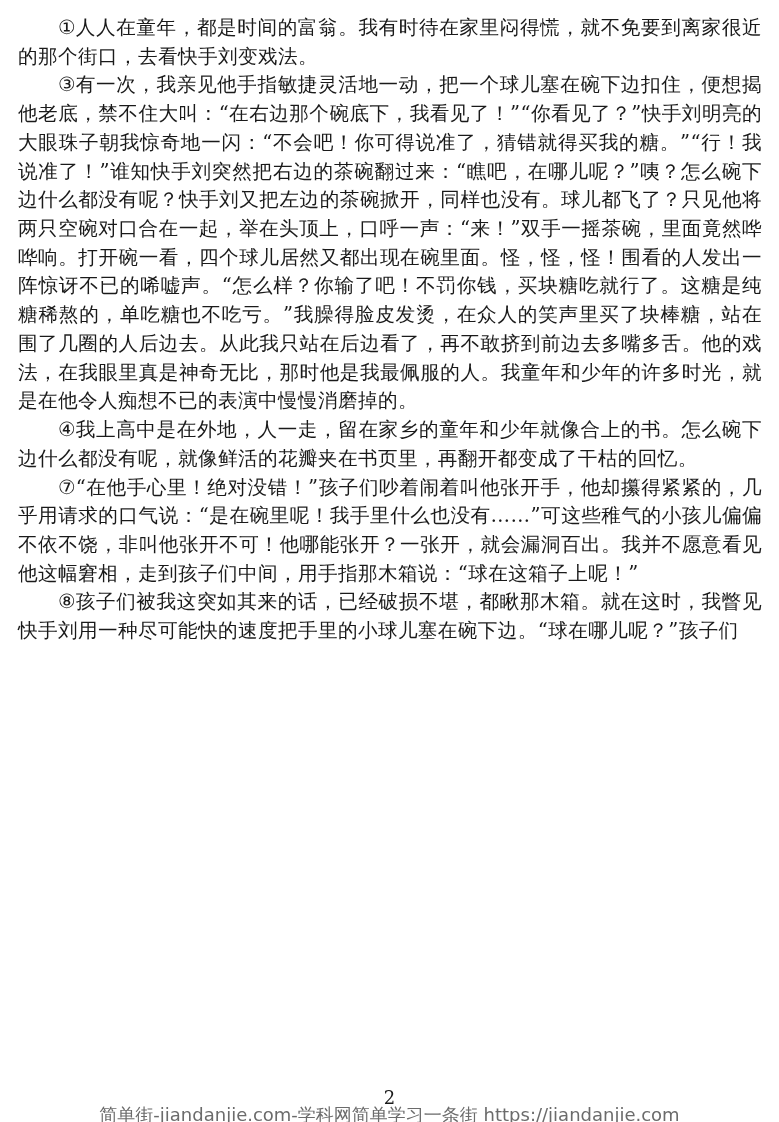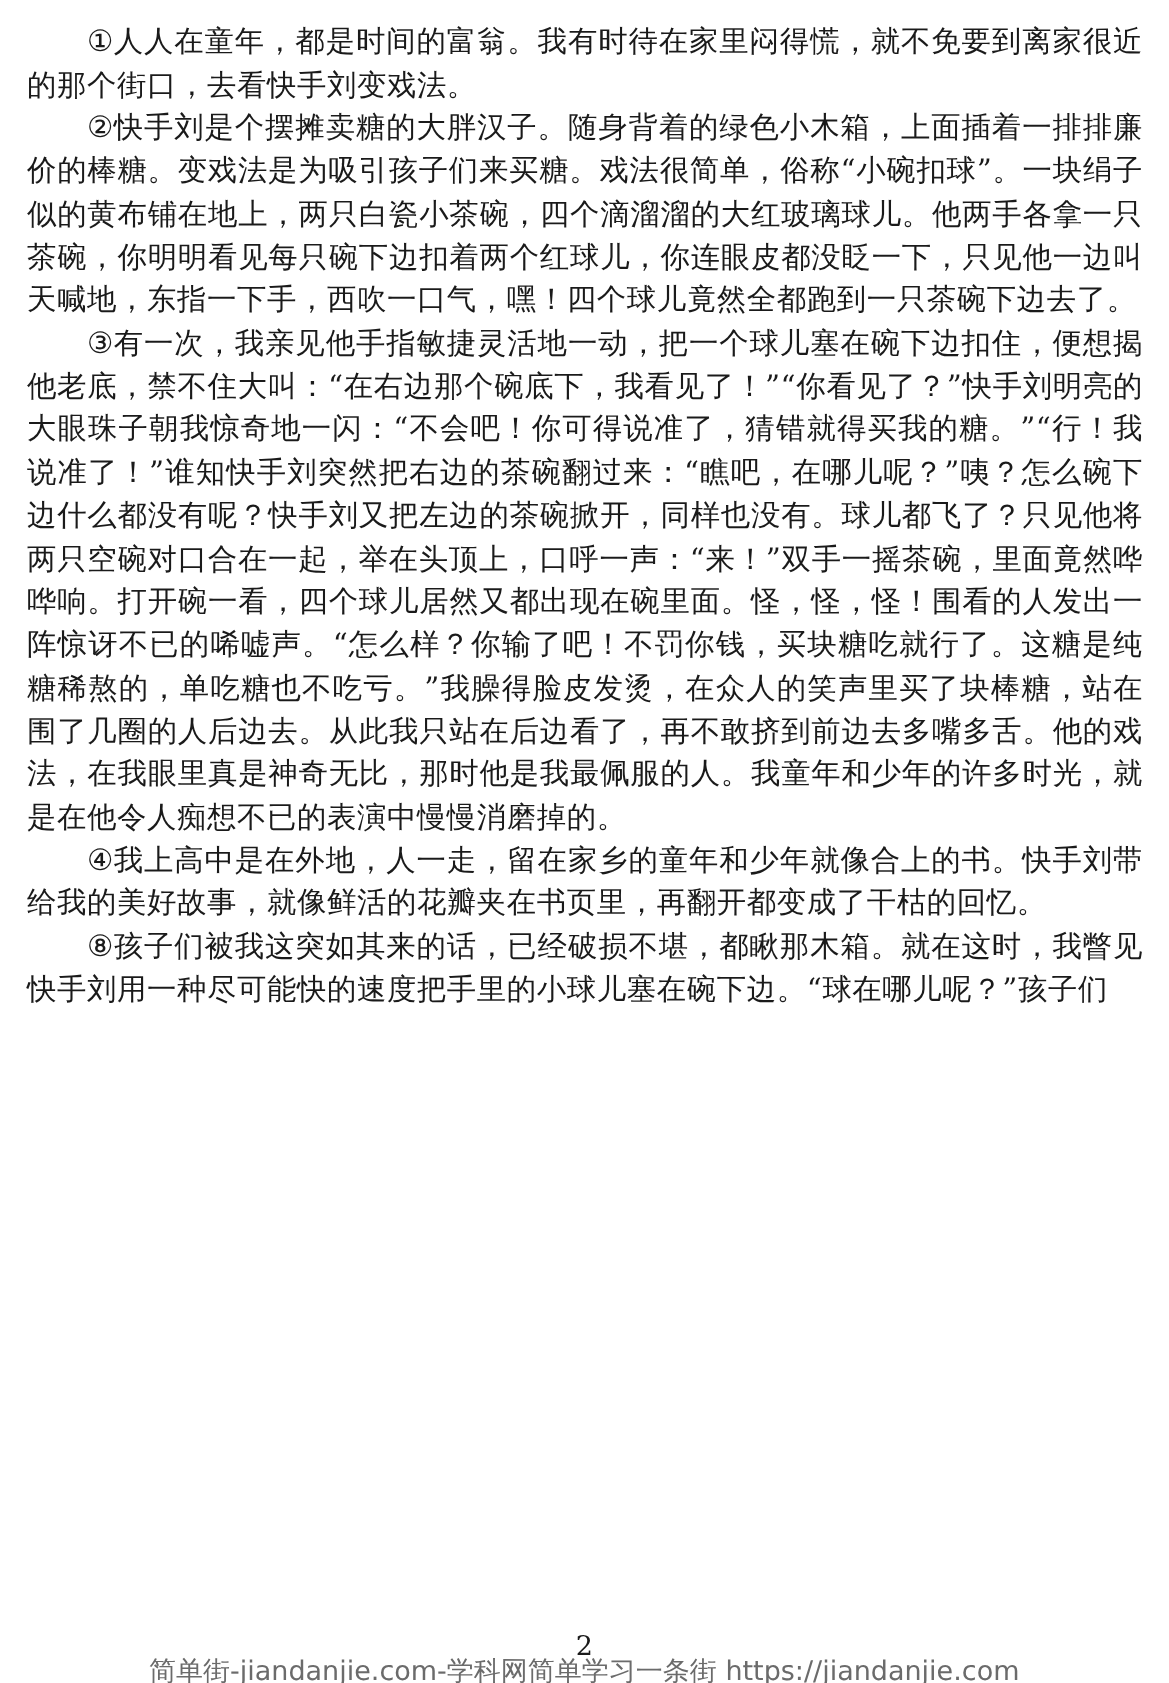--- a/index.html
+++ b/index.html
@@ -56,20 +56,20 @@
       font-size: 18px;
       line-height: 22px;
       color: #1a1a1a;
     }
   </style>
 </head>
 <body>
 
 <div class="page">
   <p class="para"><span class="num">①</span><span>人人在童年，都是时间的富翁。我有时待在家里闷得慌，就不免要到离家很近的那个街口，去看快手刘变戏法。</span></p>
-  <p class="para"><span class="num">②</span><span>快手刘是个摆摊卖糖的大胖汉子。随身背着的绿色小木箱，上面插着一排排廉价的棒糖。变戏法是为吸引孩子们来买糖。戏法很简单，俗称“小碗扣球”。一块绢子似的黄布铺在地上，两只白瓷小茶碗，四个滴溜溜的大红玻璃球儿。他两手各拿一只茶碗，你明明看见每只碗下边扣着两个红球儿，你连眼皮都没眨一下，只见他一边叫天喊地，东指一下手，西吹一口气，嘿！四个球儿竟然全都跑到一只茶碗下边去了。</span></p>
   <p class="para"><span class="num">③</span><span>有一次，我亲见他手指敏捷灵活地一动，把一个球儿塞在碗下边扣住，便想揭他老底，禁不住大叫：“在右边那个碗底下，我看见了！”“你看见了？”快手刘明亮的大眼珠子朝我惊奇地一闪：“不会吧！你可得说准了，猜错就得买我的糖。”“行！我说准了！”谁知快手刘突然把右边的茶碗翻过来：“瞧吧，在哪儿呢？”咦？怎么碗下边什么都没有呢？快手刘又把左边的茶碗掀开，同样也没有。球儿都飞了？只见他将两只空碗对口合在一起，举在头顶上，口呼一声：“来！”双手一摇茶碗，里面竟然哗哗响。打开碗一看，四个球儿居然又都出现在碗里面。怪，怪，怪！围看的人发出一阵惊讶不已的唏嘘声。“怎么样？你输了吧！不罚你钱，买块糖吃就行了。这糖是纯糖稀熬的，单吃糖也不吃亏。”我臊得脸皮发烫，在众人的笑声里买了块棒糖，站在围了几圈的人后边去。从此我只站在后边看了，再不敢挤到前边去多嘴多舌。他的戏法，在我眼里真是神奇无比，那时他是我最佩服的人。我童年和少年的许多时光，就是在他令人痴想不已的表演中慢慢消磨掉的。</span></p>
-  <p class="para"><span class="num">④</span><span>我上高中是在外地，人一走，留在家乡的童年和少年就像合上的书。快手刘带给我的美好故事，就像鲜活的花瓣夹在书页里，再翻开都变成了干枯的回忆。</span></p>
+  <p class="para"><span class="num">④</span><span>我上高中是在外地，人一走，留在家乡的童年和少年就像合上的书。怎么碗下边什么都没有呢，就像鲜活的花瓣夹在书页里，再翻开都变成了干枯的回忆。</span></p>
+  <p class="para"><span class="num">⑦</span><span>“在他手心里！绝对没错！”孩子们吵着闹着叫他张开手，他却攥得紧紧的，几乎用请求的口气说：“是在碗里呢！我手里什么也没有……”可这些稚气的小孩儿偏偏不依不饶，非叫他张开不可！他哪能张开？一张开，就会漏洞百出。我并不愿意看见他这幅窘相，走到孩子们中间，用手指那木箱说：“球在这箱子上呢！”</span></p>
   <p class="para"><span class="num">⑧</span><span>孩子们被我这突如其来的话，已经破损不堪，都瞅那木箱。就在这时，我瞥见快手刘用一种尽可能快的速度把手里的小球儿塞在碗下边。“球在哪儿呢？”孩子们</span></p>
 </div>
 
 <div class="watermark">简单街-jiandanjie.com-学科网简单学习一条街 https://jiandanjie.com</div>
 <div class="page-number">2</div>
 
 </body></html>

